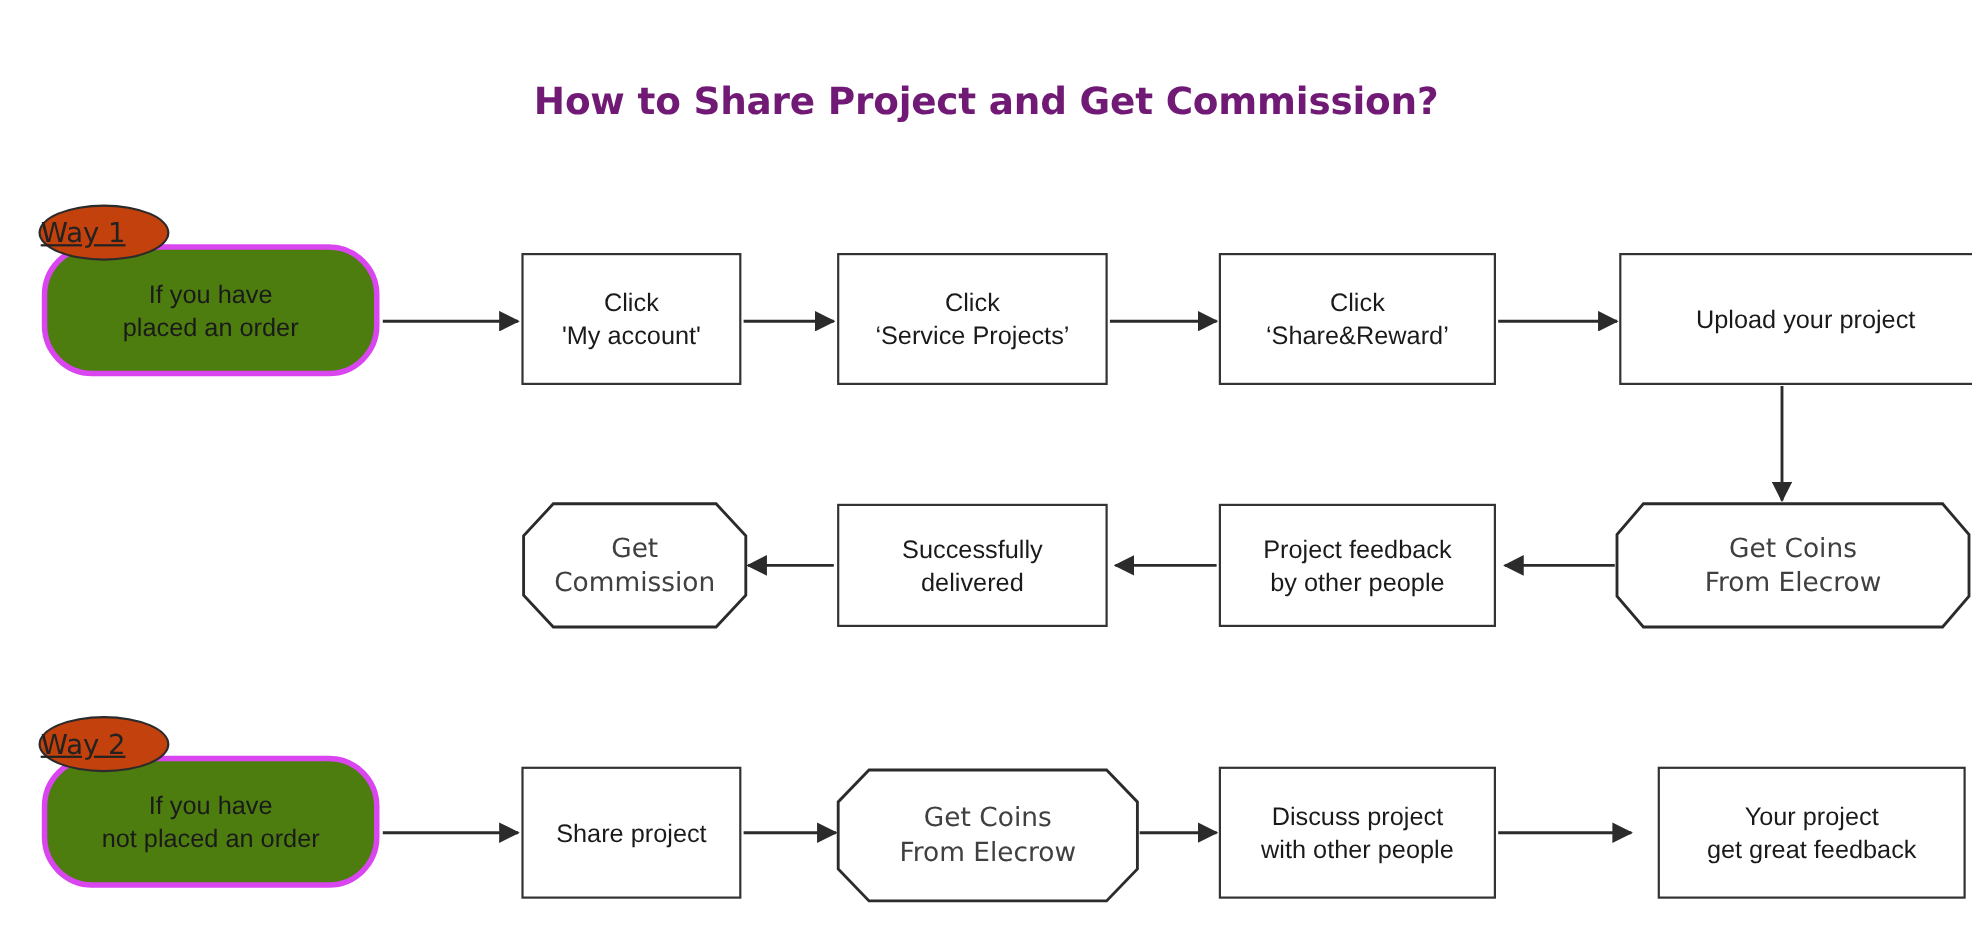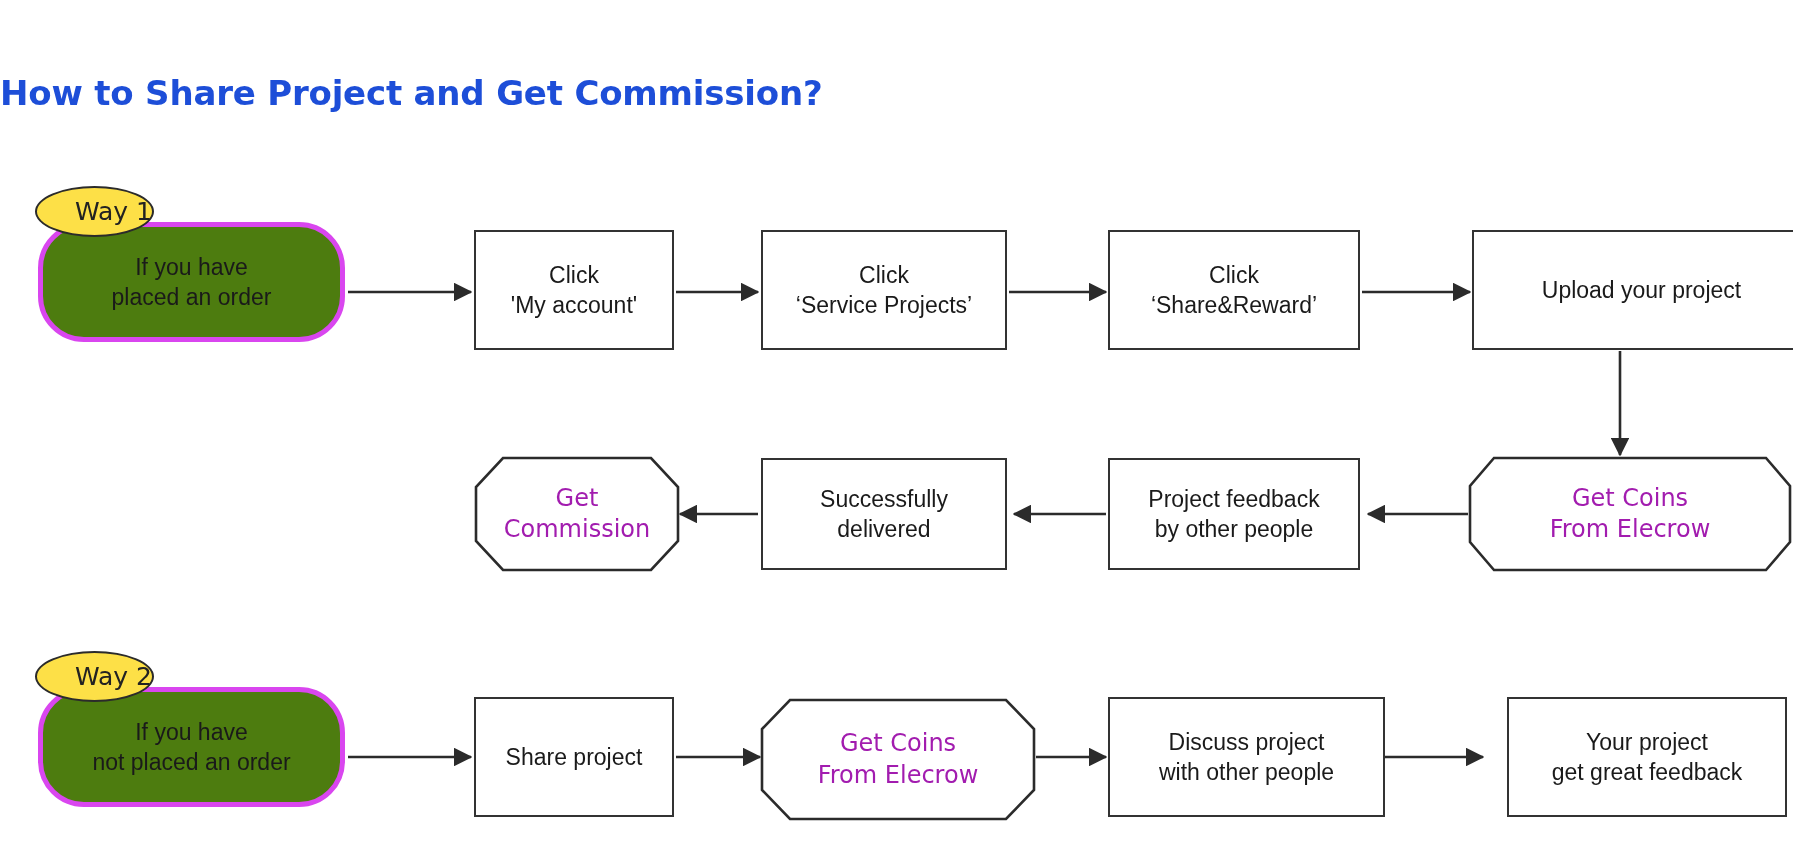--- a/index.html
+++ b/index.html
@@ -9,24 +9,25 @@
     font-family:"Liberation Sans", sans-serif;
     overflow:hidden;
     position:relative;
   }
   #stage{position:absolute;left:0;top:0;width:1793px;height:849px;}
   #svg-layer{position:absolute;left:0;top:0;width:1793px;height:849px;}
 
   .title{
     position:absolute;
     left:0;right:0;top:73px;
+    text-align:center;
     font-family:"DejaVu Sans", sans-serif;
     font-weight:bold;
     font-size:34px;
-    color:#1d4ed8;
+    color:#701a75;
     letter-spacing:-0.2px;
   }
 
   .node{
     position:absolute;
     box-sizing:border-box;
     display:flex;
     align-items:center;
     justify-content:center;
     text-align:center;
@@ -43,38 +44,39 @@
     border:5px solid #d946ef;
     border-radius:46px;
     background:#4d7c0f;
   }
   .octa{
     background:transparent;
     border:none;
   }
   .octa .octa-label{position:relative;z-index:2;}
   .red-text{
-    color:#a21caf;
+    color:#404040;
     font-family:"DejaVu Sans", sans-serif;
     font-size:24px;
     line-height:1.3;
   }
   .badge{
     position:absolute;
     box-sizing:border-box;
     display:flex;
     align-items:center;
-    justify-content:flex-end;
-    background:#fde047;
+    justify-content:flex-start;
+    background:#c2410c;
     border:2.5px solid #2b2b2b;
     border-radius:50%;
     font-family:"DejaVu Sans", sans-serif;
     font-size:25px;
     color:#222222;
     z-index:5;
+    text-decoration:underline;
   }
 </style>
 </head>
 <body>
 
 <div id="stage">
 
   <div class="title">How to Share Project and Get Commission?</div>
 
   <svg id="svg-layer" viewBox="0 0 1793 849" xmlns="http://www.w3.org/2000/svg">
@@ -190,21 +192,21 @@
     </div>
   </div>
 
   <div class="node octa" style="left:762px;top:700px;width:272px;height:119px;">
     <div class="octa-label red-text">
       <div>Get Coins</div>
       <div>From Elecrow</div>
     </div>
   </div>
 
-  <div class="node rect" style="left:1108px;top:697px;width:277px;height:120px;">
+  <div class="node rect" style="left:1108px;top:697px;width:252px;height:120px;">
     <div>
       <div>Discuss project</div>
       <div>with other people</div>
     </div>
   </div>
 
   <div class="node rect" style="left:1507px;top:697px;width:280px;height:120px;">
     <div>
       <div>Your project</div>
       <div>get great feedback</div>

